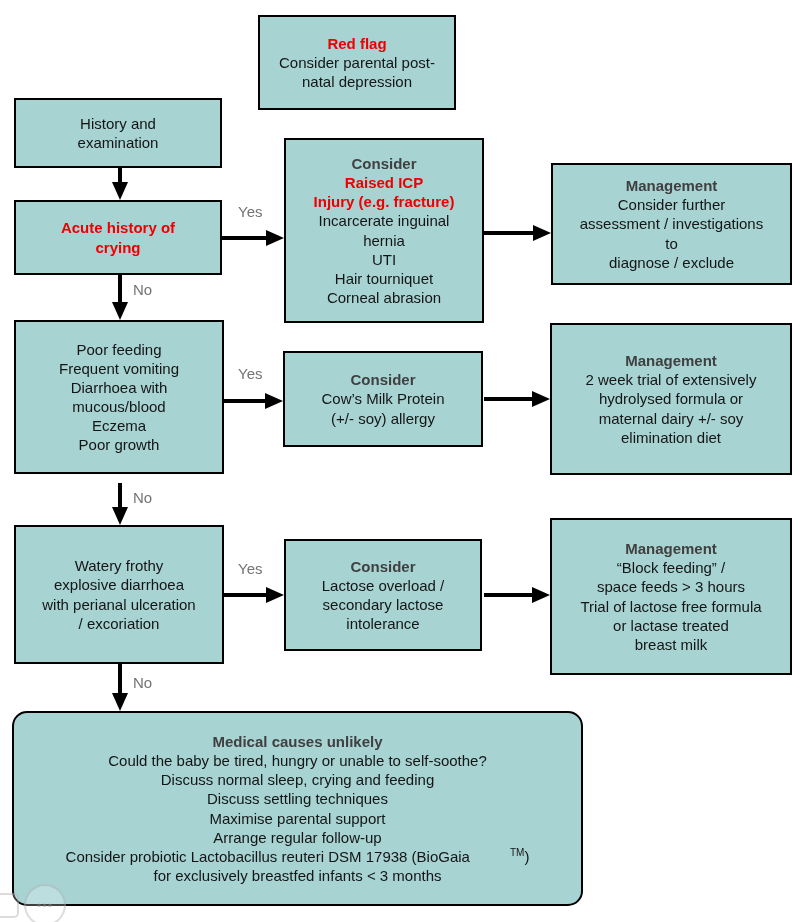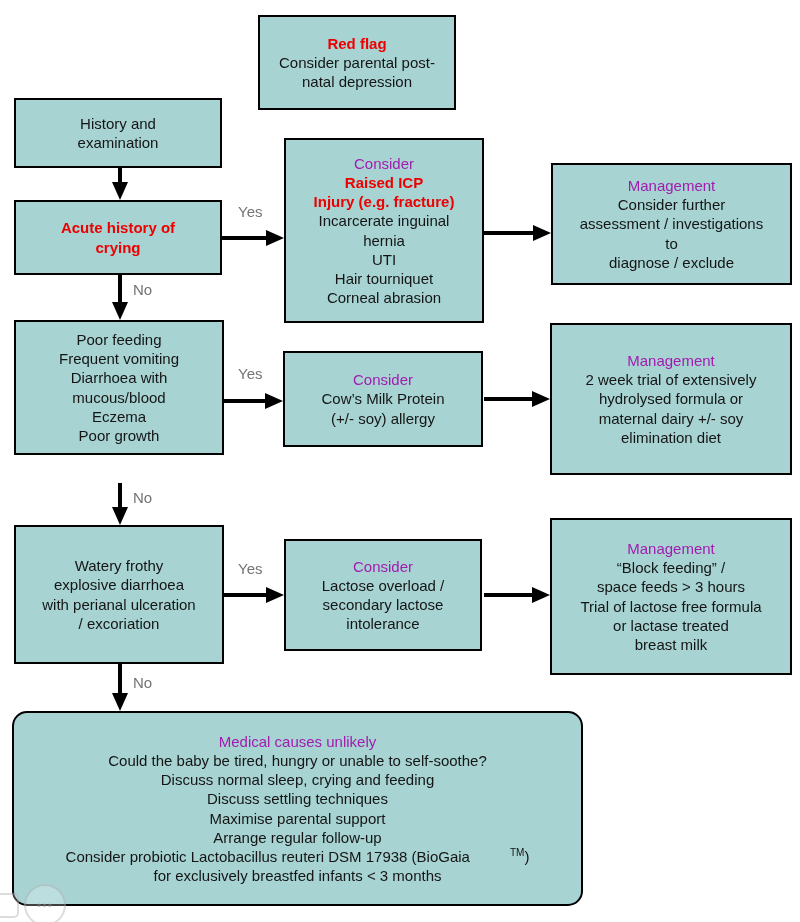--- a/index.html
+++ b/index.html
@@ -12,21 +12,21 @@
   .arrows { position: absolute; left: 0; top: 0; pointer-events: none; }
   .box {
     position: absolute;
     background: #a7d3d3;
     border: 2px solid #000;
     display: flex; flex-direction: column; justify-content: center; align-items: center;
     text-align: center;
     font-size: 15px; line-height: 1.27; color: #151515;
     padding: 4px 6px;
   }
-  .box .ttl { font-weight: normal; color: #a21caf; }
+  .box .ttl { font-weight: bold; color: #404040; }
   .box .redline { font-weight: bold; color: #ee0000; }
   .flow-label { position: absolute; font-size: 15px; color: #737373; }
   .it { }
   .sup { vertical-align: super; font-size: 10px; margin-left: 40px; }
   
   .overlay-circle {
     position: absolute; left: 24px; top: 884px; width: 42px; height: 42px;
     border: 2px solid rgba(140,140,140,0.30); border-radius: 50%;
     background: rgba(255,255,255,0.25);
     display: flex; align-items: center; justify-content: center;
@@ -91,21 +91,21 @@
   </div>
 
   <div class="box" style="left:551px; top:163px; width:241px; height:122px;">
     <div class="ttl">Management</div>
     <div>Consider further</div>
     <div>assessment / investigations</div>
     <div>to</div>
     <div>diagnose / exclude</div>
   </div>
 
-  <div class="box" style="left:14px; top:320px; width:210px; height:135px;">
+  <div class="box" style="left:14px; top:320px; width:210px; height:154px;">
     <div>Poor feeding</div>
     <div>Frequent vomiting</div>
     <div>Diarrhoea with</div>
     <div>mucous/blood</div>
     <div>Eczema</div>
     <div>Poor growth</div>
   </div>
 
   <div class="box" style="left:283px; top:351px; width:200px; height:96px;">
     <div class="ttl">Consider</div>

